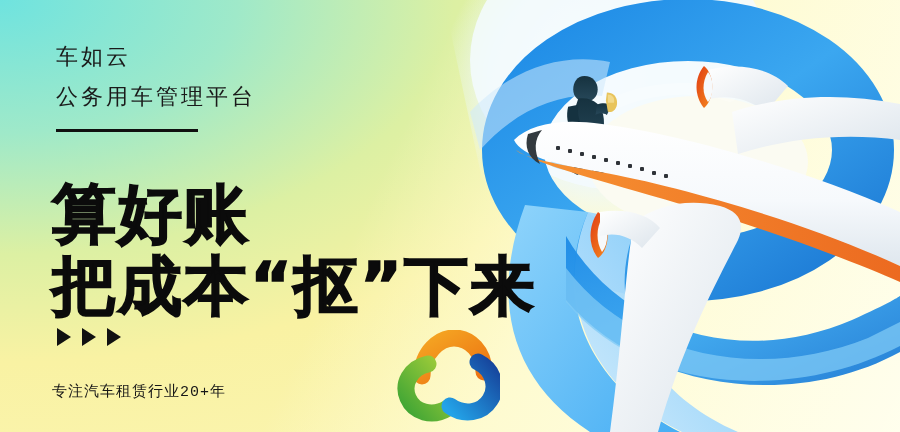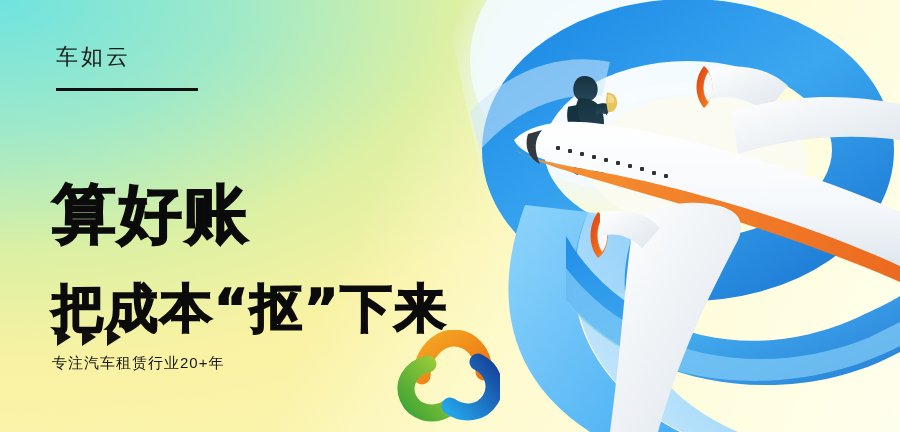--- a/index.html
+++ b/index.html
@@ -52,36 +52,36 @@
   .head-line1,.head-line2{
     font-family:"DejaVu Sans", sans-serif;
     font-weight:bold;
     color:#0b0b0b;
     letter-spacing:2px;
     line-height:1;
     white-space:nowrap;
     -webkit-text-stroke:1.6px #0b0b0b;
   }
   .head-line1{font-size:64px;margin-top:30px;}
-  .head-line2{font-size:52px;margin-top:36px;}
+  .head-line2{font-size:64px;margin-top:8px;}
   .tagline{
     position:absolute;left:52px;top:328px;
   }
   .arrows{
     display:flex;gap:11px;align-items:center;margin-left:5px;
   }
   .arrows .tri{
     width:0;height:0;
     border-left:14px solid #111;
     border-top:9px solid transparent;
     border-bottom:9px solid transparent;
   }
   .tagline-text{
-    margin-top:8px;
-    font-family:Liberation Sans, sans-serif;
+    margin-top:36px;
+    font-family:Liberation Mono, monospace;
     font-size:15px;letter-spacing:1px;color:#171717;white-space:nowrap;
   }
   
   .logo{
     position:absolute;left:396px;top:330px;width:104px;height:92px;
   }
   .logo svg{display:block;width:100%;height:100%;}
 </style>
 </head>
 <body>
@@ -217,20 +217,21 @@
             <path d="M132 218 C 126 228, 126 242, 132 252 C 139 244, 139 226, 132 218 Z" fill="#F7F9FB"></path>
             <path d="M130 212 C 156 208, 178 214, 190 228 L 172 248 C 160 236, 146 232, 130 236 Z" fill="url(#planeWing)"></path>
           </g>
         </g>
       </g>
     </svg>
   </div>
 
   <div class="brand">
     <div class="brand-name">车如云</div>
+    <div class="brand-sub">公务用车管理平台</div>
     <div class="rule"></div>
   </div>
 
   <div class="headline">
     <div class="head-line1">算好账</div>
     <div class="head-line2">把成本“抠”下来</div>
   </div>
 
   <div class="tagline">
     <div class="arrows">

